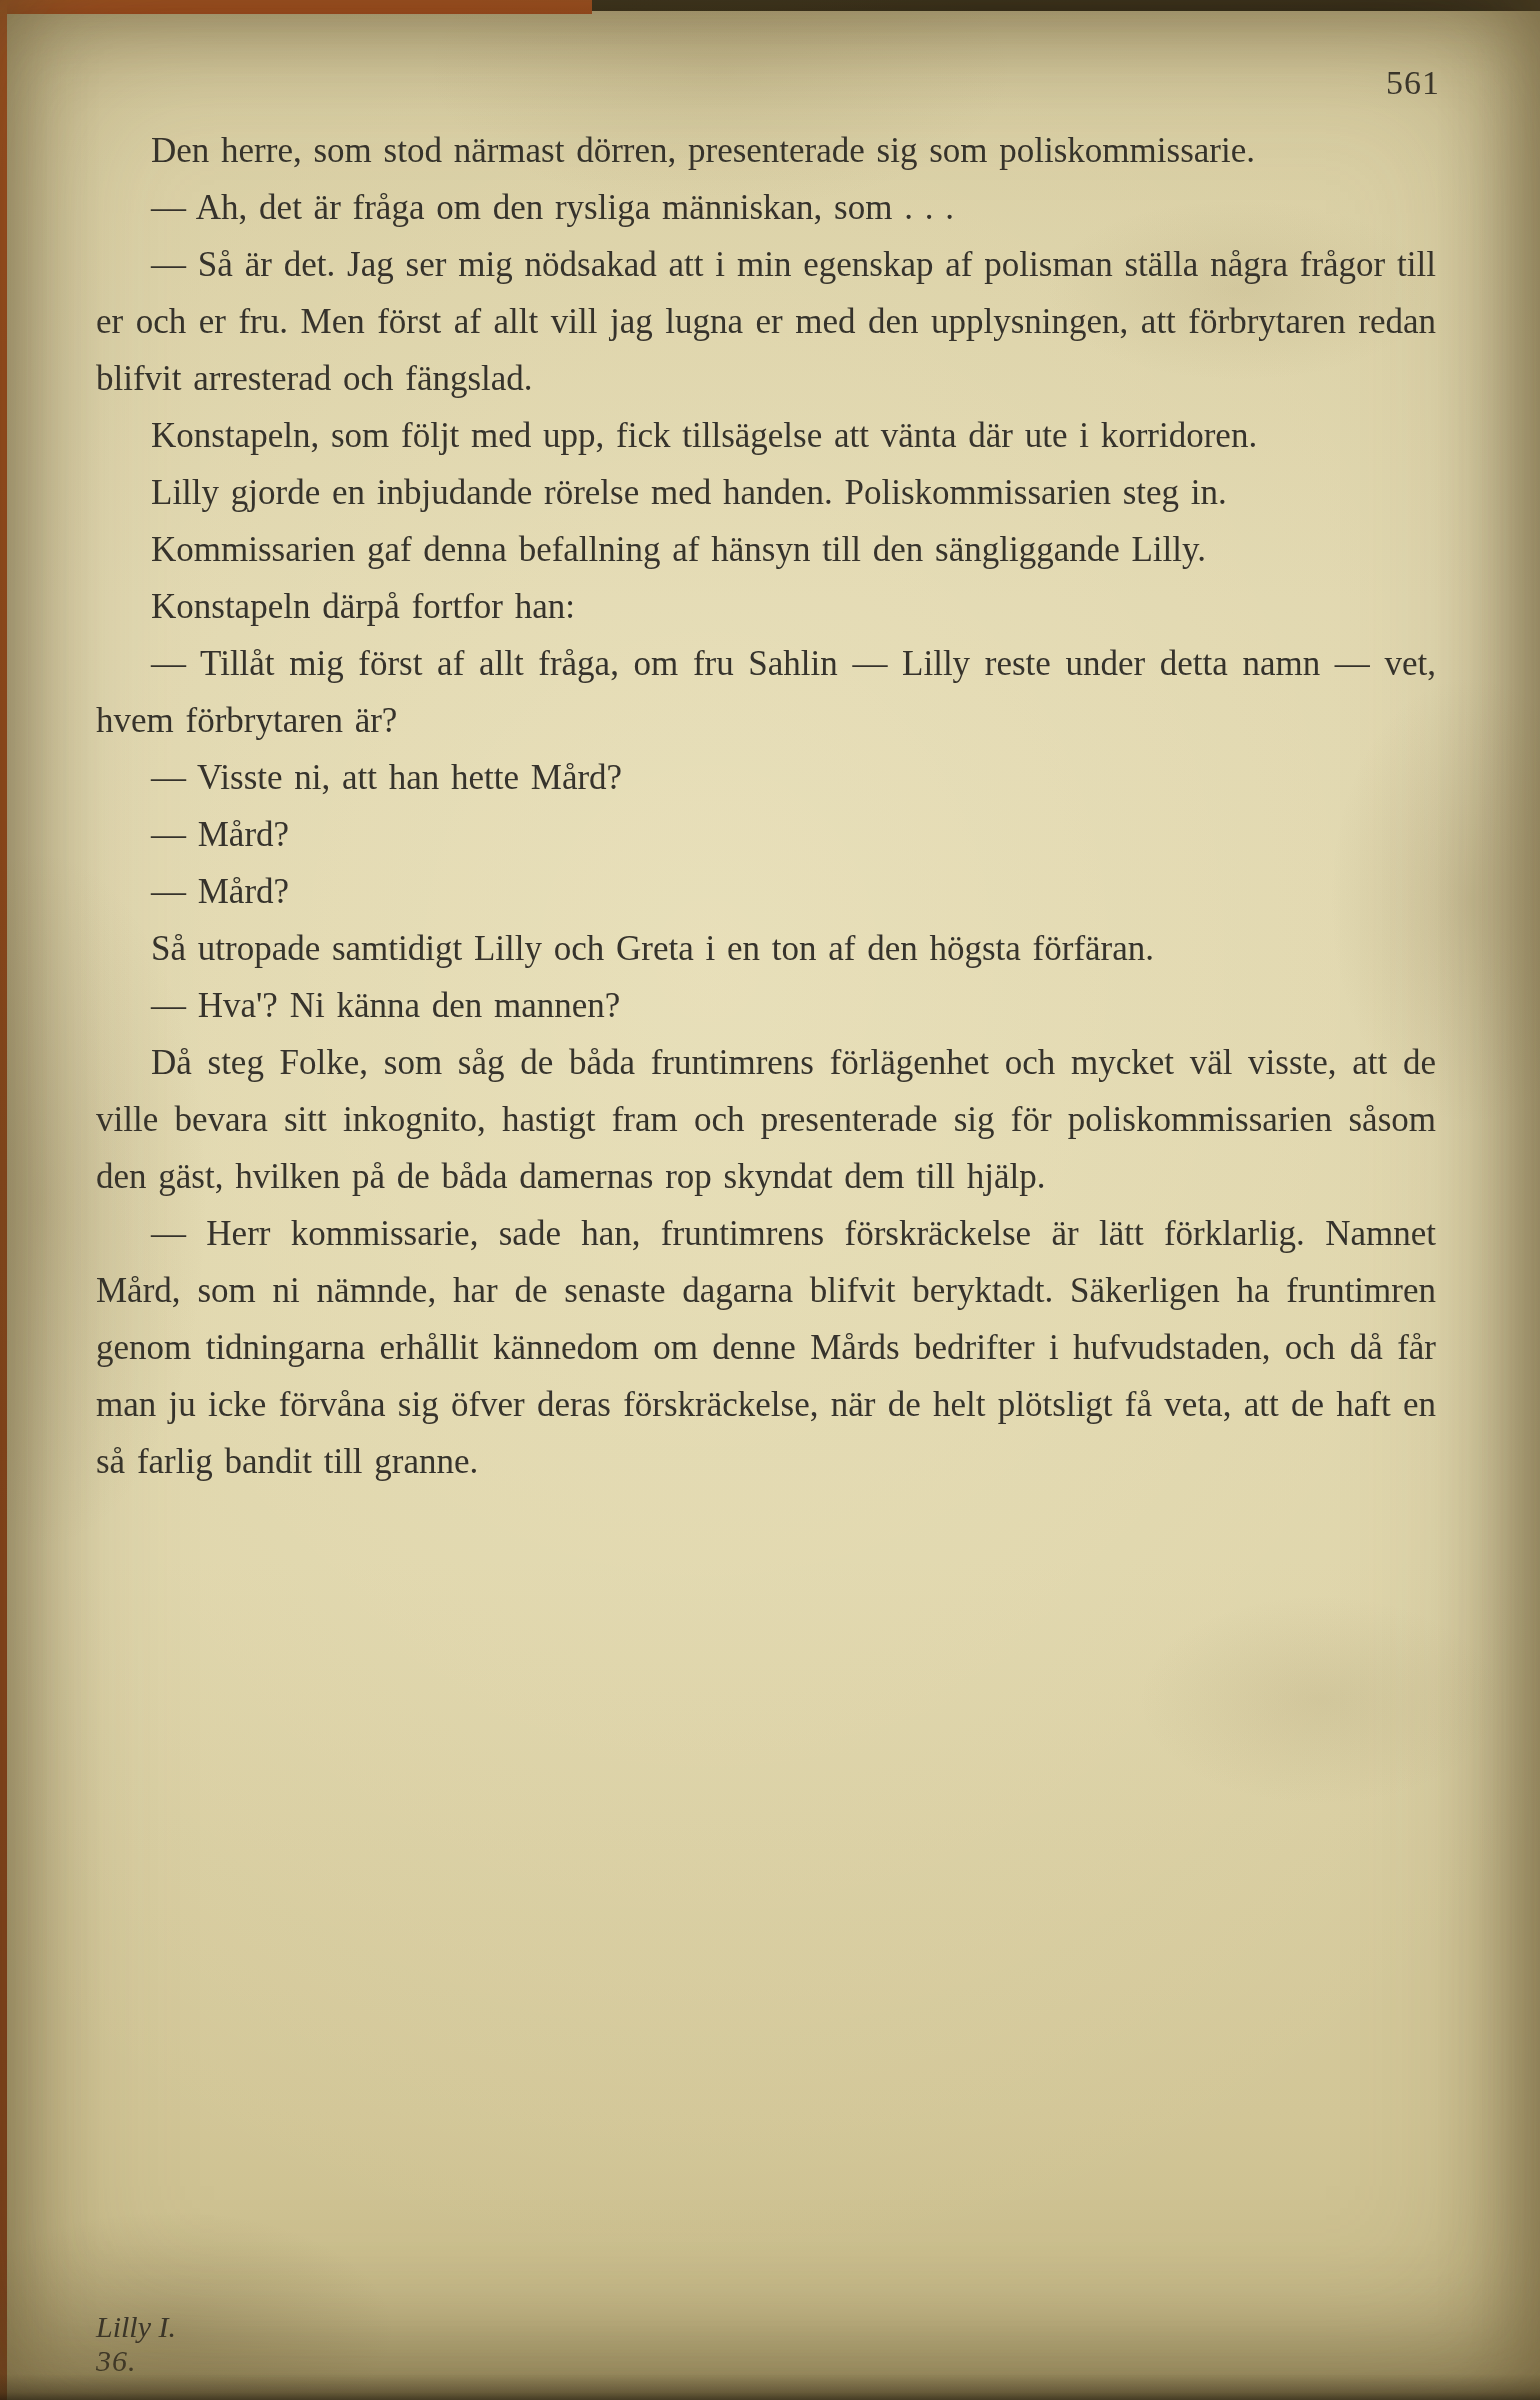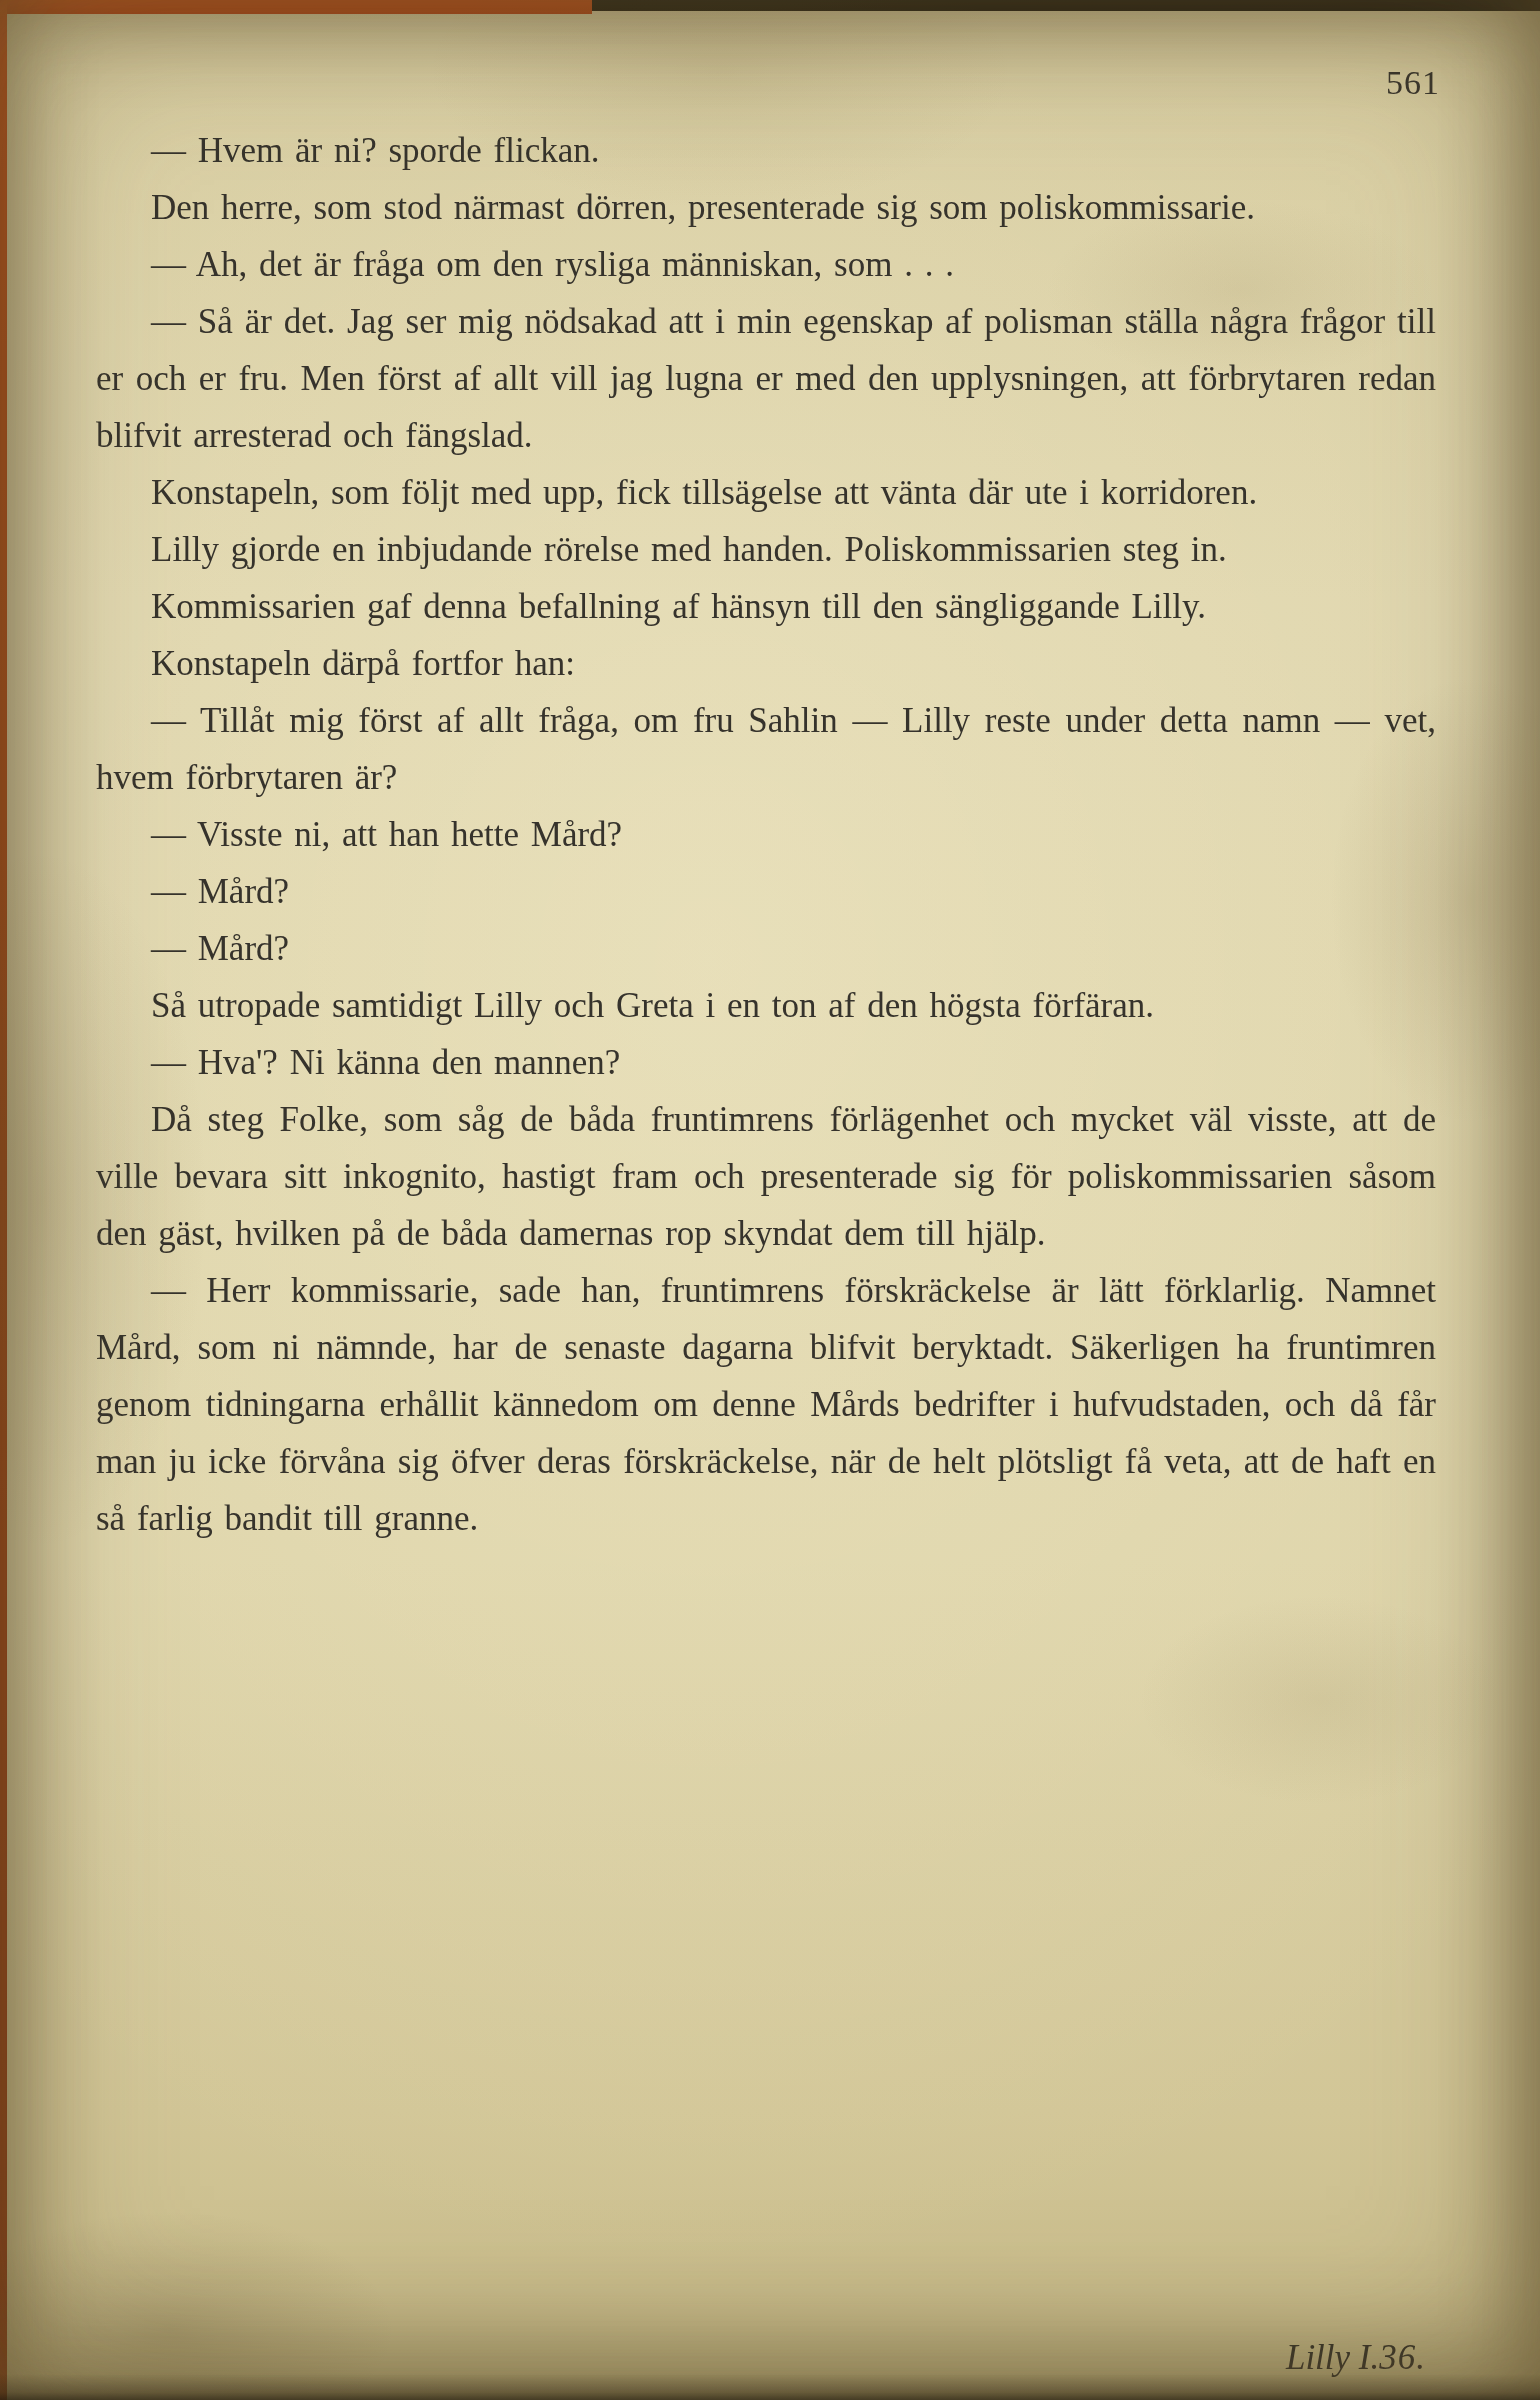--- a/index.html
+++ b/index.html
@@ -97,43 +97,43 @@
     margin: 0;
     text-indent: 55px;
   }
 
   .footer {
     position: absolute;
     left: 96px;
     right: 114px;
     bottom: 22px;
     display: flex;
-    justify-content: flex-end;
+    justify-content: space-between;
     align-items: baseline;
     color: var(--ink, #36332c);
-    font-size: 35px;
+    font-size: 30px;
+    flex-direction: column;
   }
   .footer-left { font-style: italic; }
   .footer-right { letter-spacing: 1px; font-style: italic; }
 </style>
 </head>
 <body>
 
 <div class="scan">
 
   <div class="edge-top-dark"></div>
   <div class="edge-top-orange"></div>
   <div class="edge-left-orange"></div>
 
   <div class="stains"></div>
 
   <div class="page-number">561</div>
 
   <div class="text-block">
-    <p>— Hvem är ni? sporde flickan.</p>
     <p>Den herre, som stod närmast dörren, presenterade sig som poliskommissarie.</p>
     <p>— Ah, det är fråga om den rysliga människan, som . . .</p>
     <p>— Så är det. Jag ser mig nödsakad att i min egenskap af polisman ställa några frågor till er och er fru. Men först af allt vill jag lugna er med den upplysningen, att förbrytaren redan blifvit arresterad och fängslad.</p>
     <p>Konstapeln, som följt med upp, fick tillsägelse att vänta där ute i korridoren.</p>
     <p>Lilly gjorde en inbjudande rörelse med handen. Poliskommissarien steg in.</p>
     <p>Kommissarien gaf denna befallning af hänsyn till den sängliggande Lilly.</p>
     <p>Konstapeln därpå fortfor han:</p>
     <p>— Tillåt mig först af allt fråga, om fru Sahlin — Lilly reste under detta namn — vet, hvem förbrytaren är?</p>
     <p>— Visste ni, att han hette Mård?</p>
     <p>— Mård?</p>

